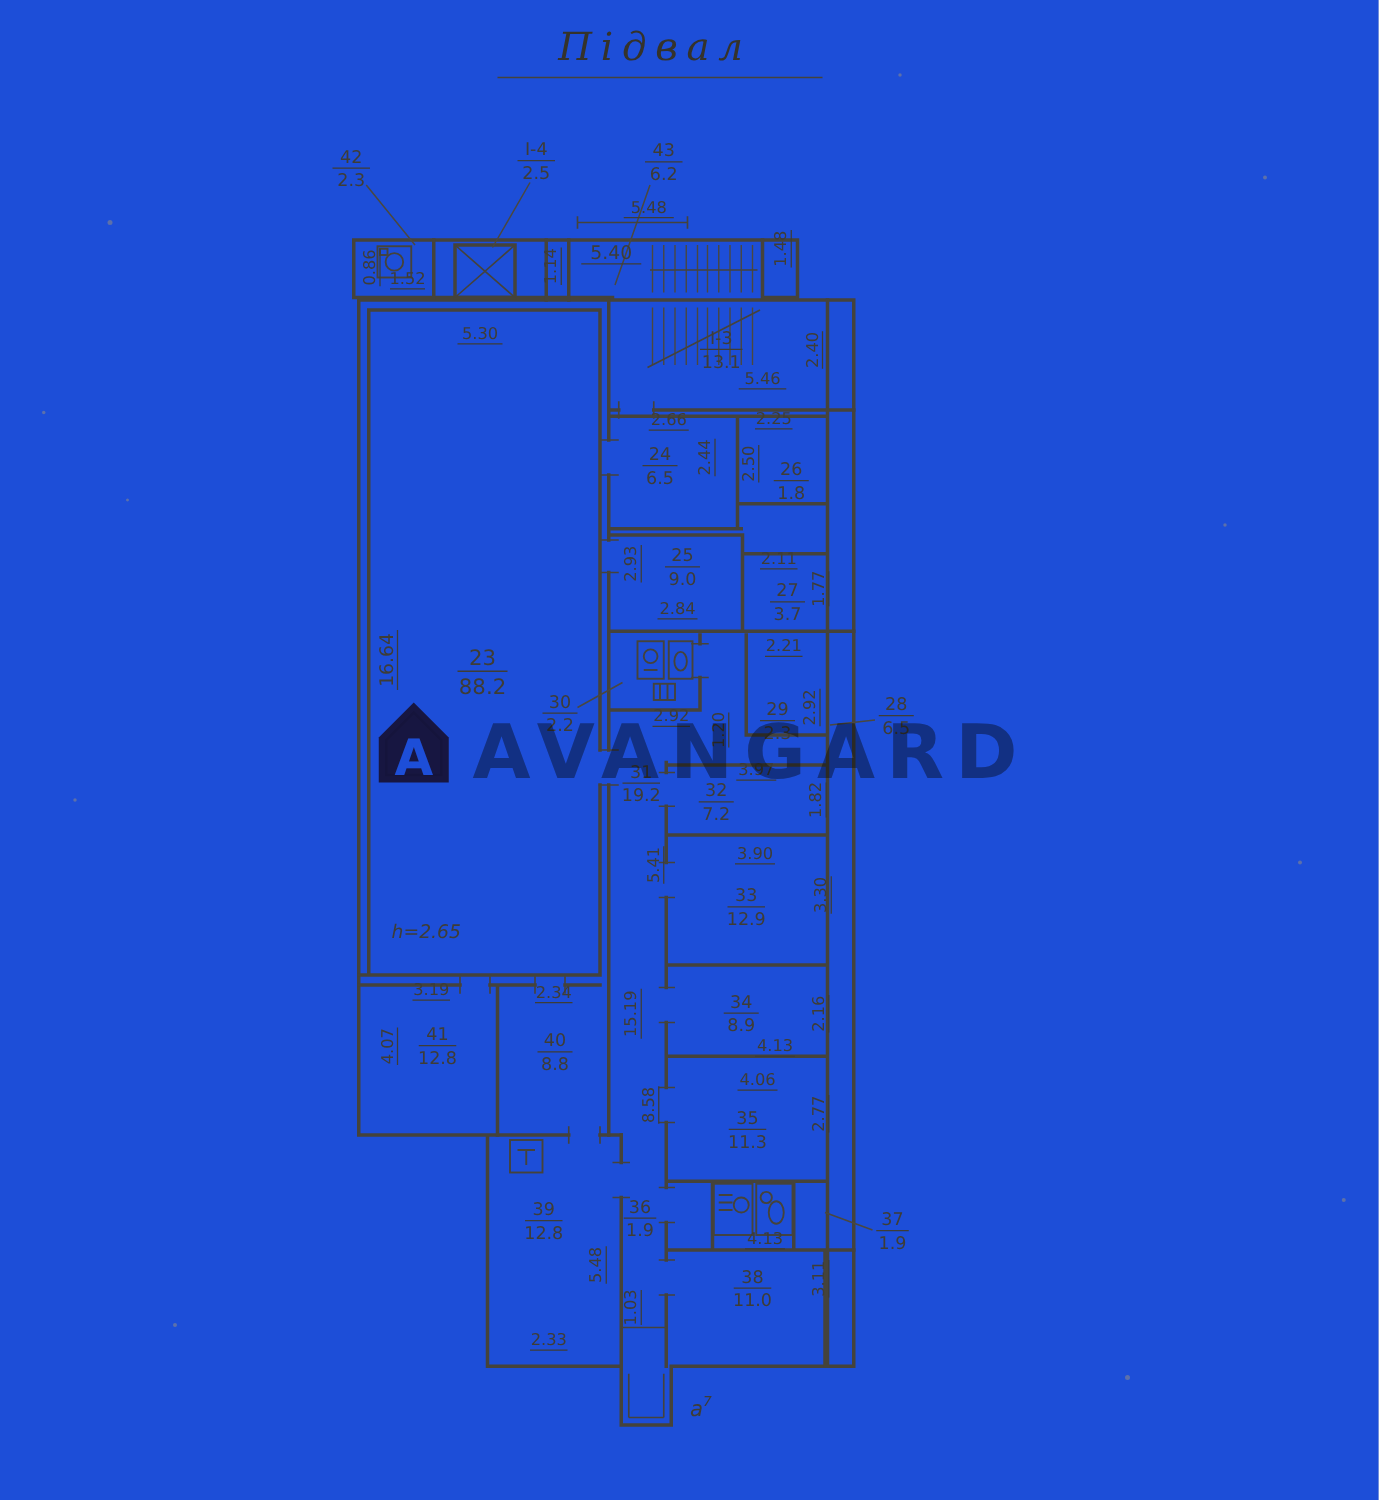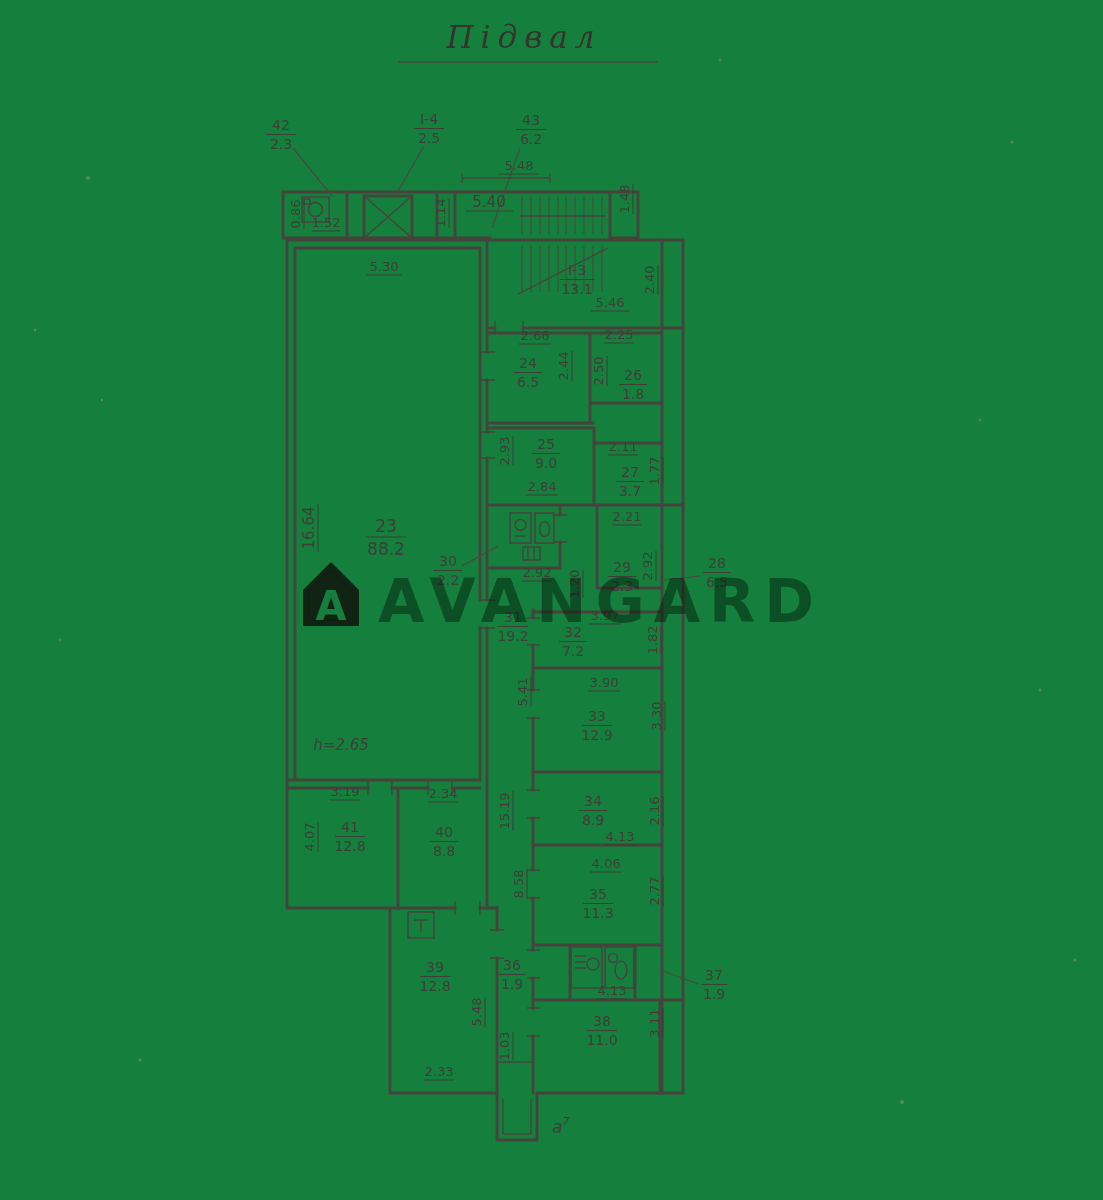--- a/index.html
+++ b/index.html
@@ -1,16 +1,16 @@
 <!DOCTYPE html>
 <html><head>
 <meta charset="utf-8">
 <style>
   html,body{margin:0;padding:0;background:#e8e6e0;}
-  .page{position:relative;width:1103px;height:1200px;background:#15803d;overflow:hidden;}
+  .page{position:relative;width:1103px;height:1200px;background:#1d4ed8;overflow:hidden;}
   svg{position:absolute;left:0;top:0;}
   text{font-family:"DejaVu Sans",sans-serif;fill:#3e3d36;}
   .wall{stroke:#45433b;stroke-width:2.8;fill:none;stroke-linecap:square;}
   .thin{stroke:#45433b;stroke-width:1.3;fill:none;}
   .hatch{stroke:#4a483f;stroke-width:1.1;fill:none;}
   .fixture{stroke:#45433b;stroke-width:1.5;fill:none;}
   .leader{stroke:#4a483f;stroke-width:1.2;fill:none;}
   .rnum,.rarea{font-size:14px;text-anchor:middle;}
   .room-label line{stroke:#3e3d36;stroke-width:1.1;}
   .big .rnum,.big .rarea{font-size:17px;}

